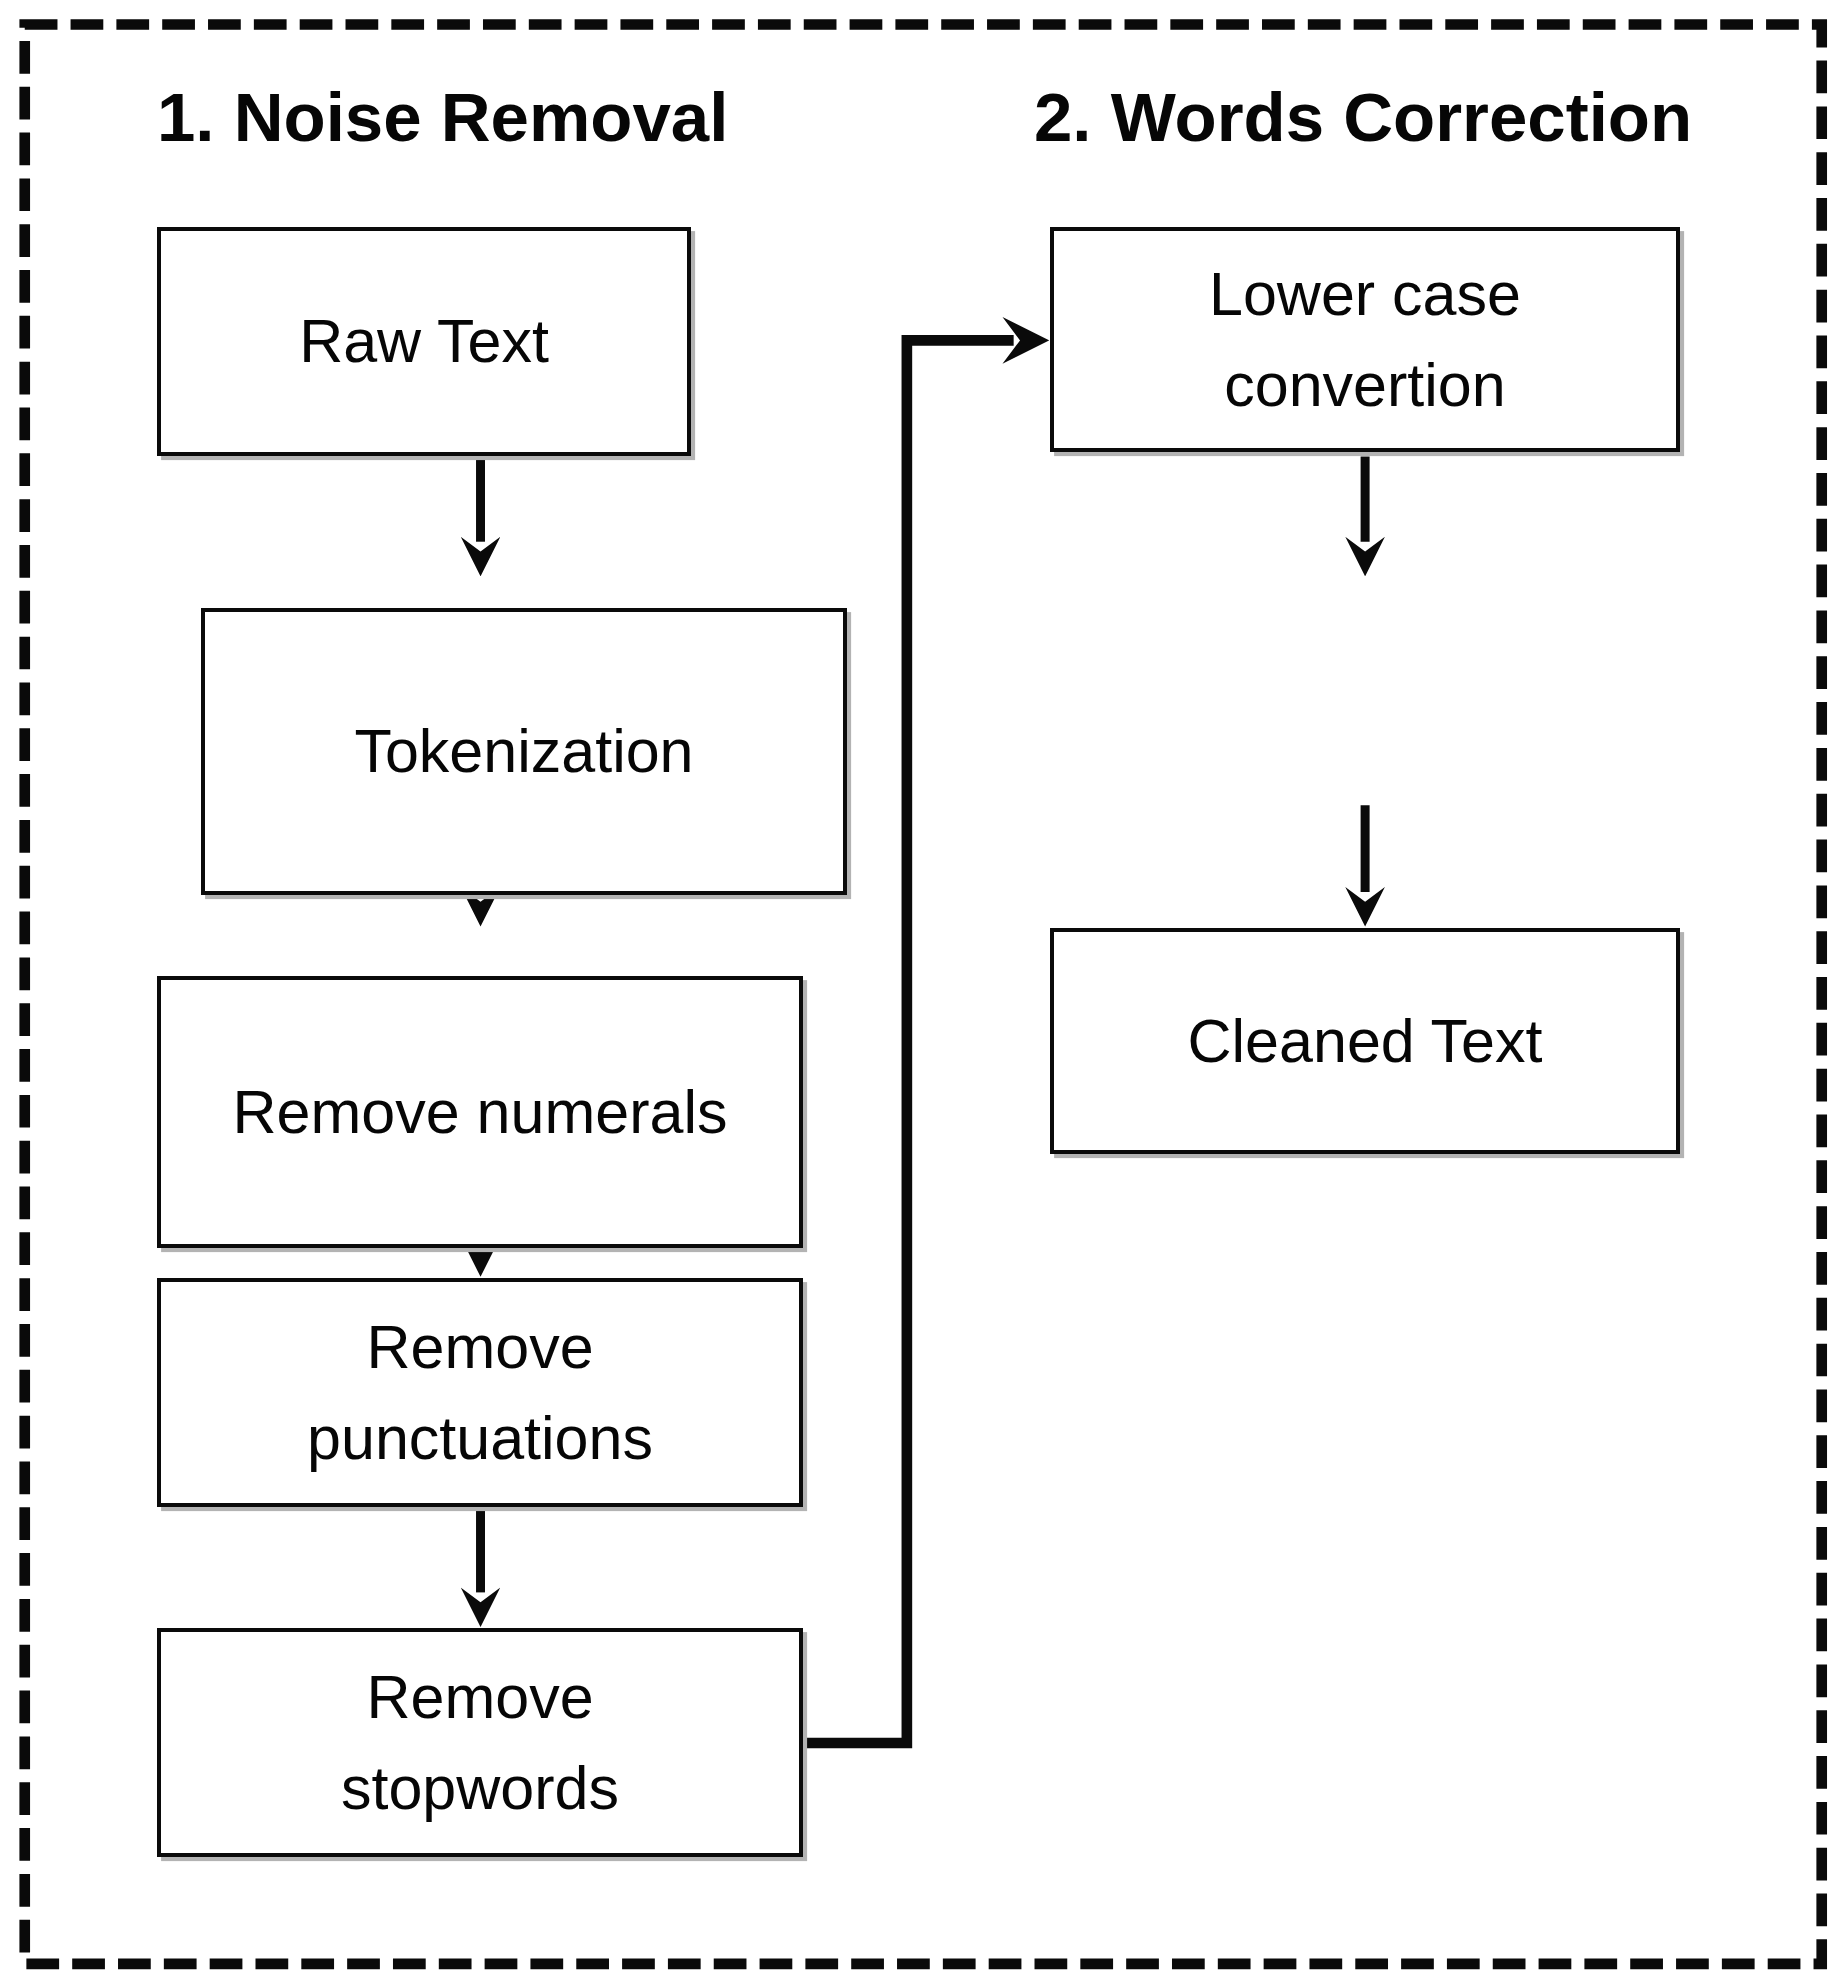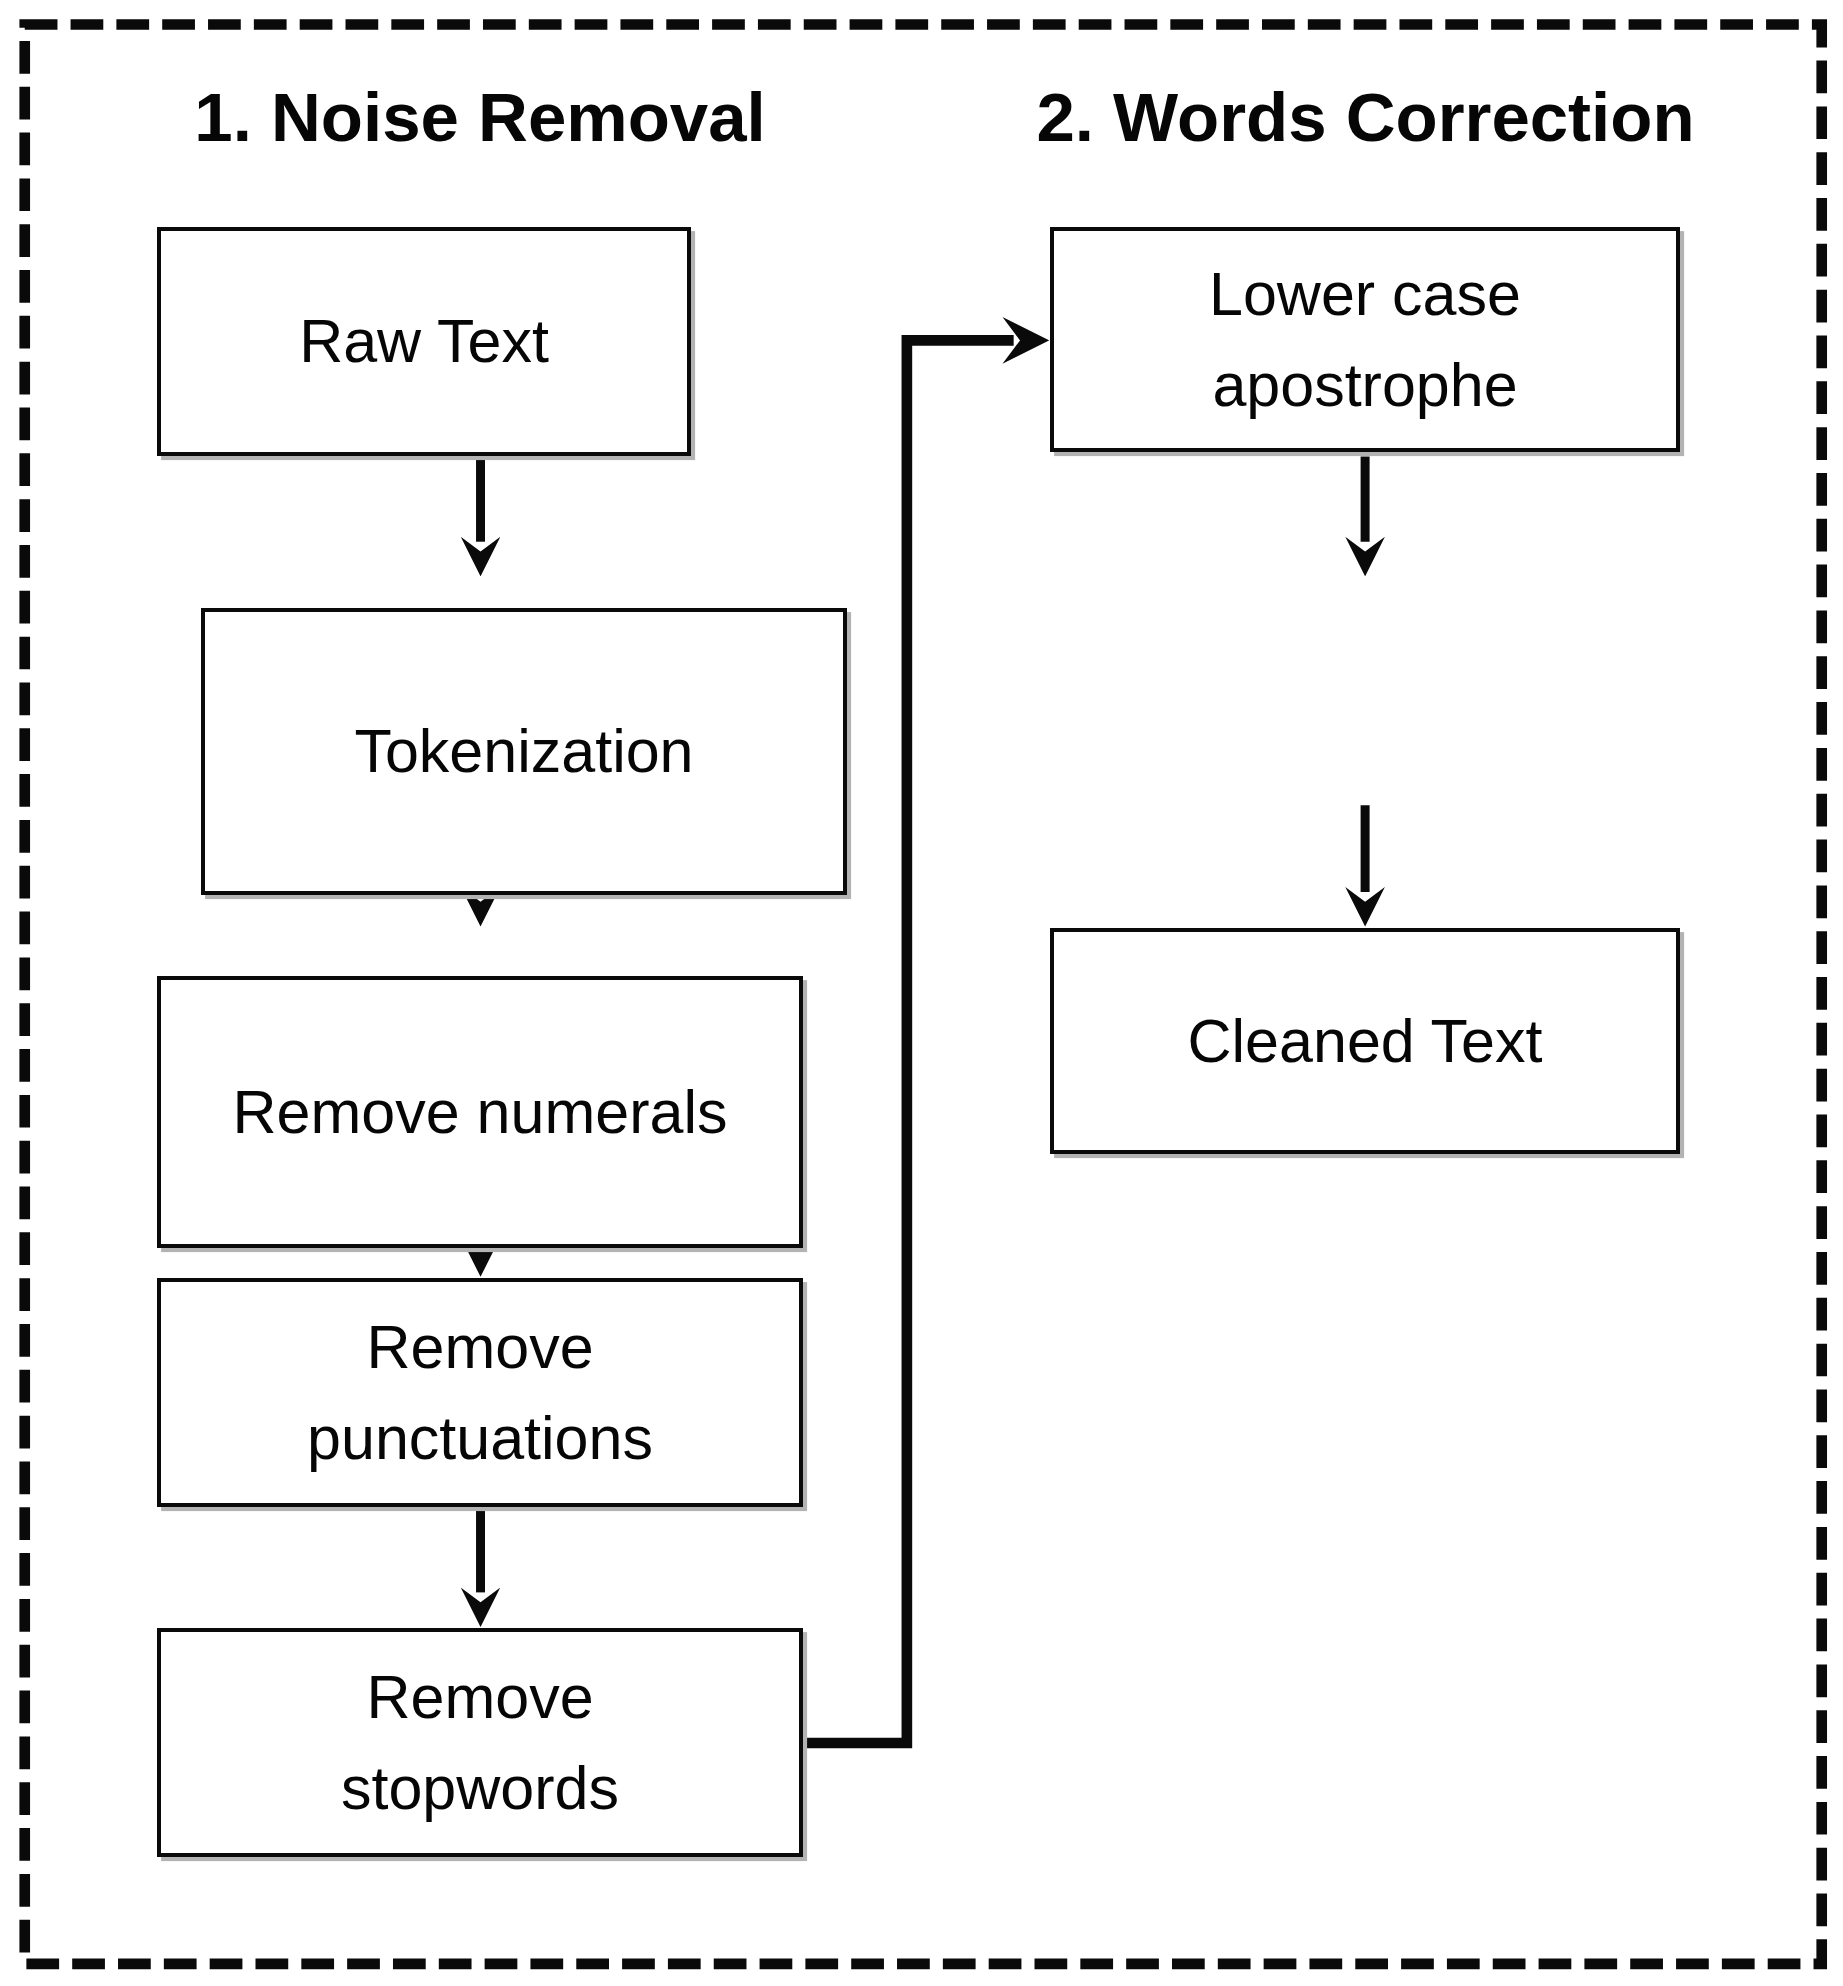--- a/index.html
+++ b/index.html
@@ -22,21 +22,21 @@
     z-index: 1;
   }
   .col-title {
     position: absolute;
     z-index: 2;
     font-weight: 700;
     font-size: 69px;
     line-height: 75px;
     letter-spacing: 0px;
     color: #060606;
-    text-align: center;
+    text-align: left;
     white-space: nowrap;
   }
   .flow-box {
     position: absolute;
     z-index: 2;
     background: #ffffff;
     border: 4.1px solid #0a0a0a;
     box-shadow: 4.1px 4.1px 0 #b3b3b3;
     box-sizing: border-box;
     display: flex;
@@ -99,21 +99,21 @@
     <span class="box-line">punctuations</span>
   </div>
 
   <div class="flow-box" style="left:157px; top:1628px; width:646px; height:229px;">
     <span class="box-line">Remove</span>
     <span class="box-line">stopwords</span>
   </div>
 
   <div class="flow-box" style="left:1050px; top:227px; width:630px; height:225px;">
     <span class="box-line">Lower case</span>
-    <span class="box-line">apostrophe</span>
+    <span class="box-line">convertion</span>
   </div>
 
 
   <div class="flow-box" style="left:1050px; top:928px; width:630px; height:226px;">
     <span class="box-line">Cleaned Text</span>
   </div>
 
 </div>
 
 

